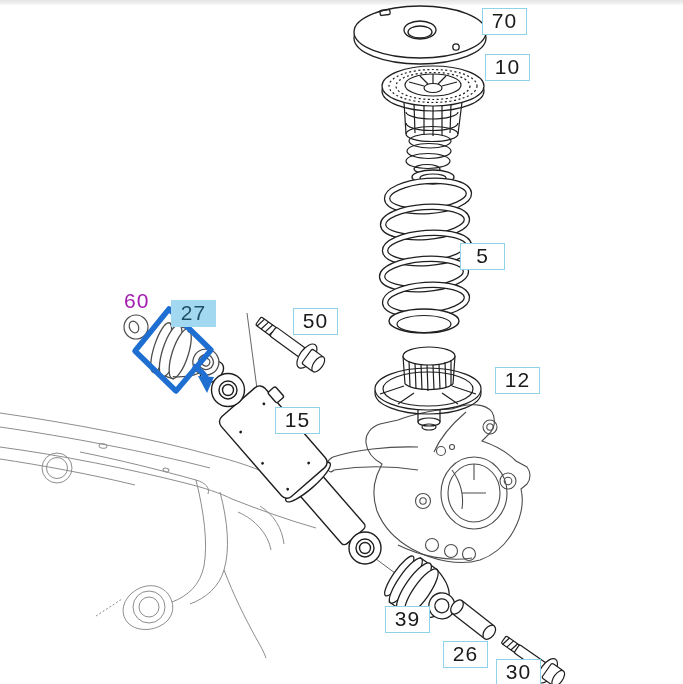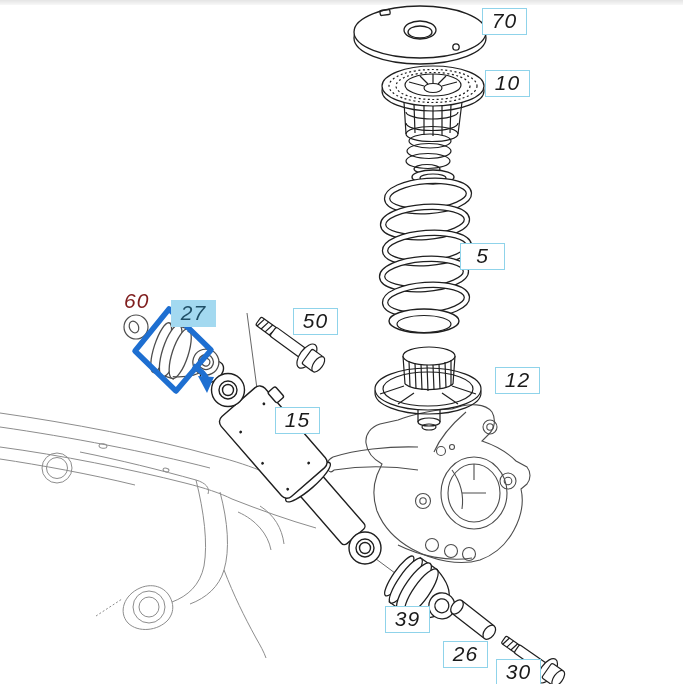--- a/index.html
+++ b/index.html
@@ -1,37 +1,36 @@
 <!DOCTYPE html>
 <html><head>
 <meta charset="utf-8">
 <style>
   html,body{margin:0;padding:0;background:#fff;}
   .stage{
     position:relative;width:683px;height:684px;overflow:hidden;background:#fff;
     font-family:"Liberation Sans",sans-serif;
-    font-style:italic;
   }
   .topband{position:absolute;left:0;top:0;width:683px;height:5px;
     background:linear-gradient(180deg,#e4e4e4,#f8f8f8);}
   .art{position:absolute;left:0;top:0;}
   .plabel{
     position:absolute;display:block;
     font-size:21px;line-height:20px;letter-spacing:1px;
     color:#1a1a1a;text-align:center;user-select:none;
   }
   .boxed{
     width:29px;padding:2px 7px 3px;background:#ffffff;
     border:1.6px solid #8fd3ea;
   }
   .hl{
     width:29px;padding:2px 7px 3px;background:#a3d9f0;border:1.6px solid #a3d9f0;
     color:#1f4f66;
   }
-  .plain{color:#7f1d1d;}
+  .plain{color:#a21caf;}
 </style>
 </head>
 <body>
 
 <div class="stage">
   <div class="topband"></div>
 
   <svg class="art" width="683" height="684" viewBox="0 0 683 684">
 
     <g stroke="#8d8d8d" stroke-width="1" fill="none">
@@ -232,21 +231,21 @@
       <rect x="503" y="636" width="18" height="9" rx="2"></rect>
       <path d="M507,636 L505,645 M512,636 L510,645 M517,636 L515,645" fill="none"></path>
       <rect x="519" y="635.5" width="36" height="10" rx="2"></rect>
       <ellipse cx="557" cy="641" rx="7" ry="14"></ellipse>
       <rect x="556" y="632" width="14" height="18" rx="2"></rect>
       <ellipse cx="570" cy="641" rx="4.5" ry="9"></ellipse>
     </g>
   </svg>
 
   <div class="plabel boxed" style="left:482px;top:8px;">70</div>
-  <div class="plabel boxed" style="left:485px;top:70px;">10</div>
+  <div class="plabel boxed" style="left:485px;top:54px;">10</div>
   <div class="plabel boxed" style="left:460px;top:243px;">5</div>
   <div class="plabel boxed" style="left:483px;top:367px;margin-left:12px;">12</div>
   <div class="plabel boxed" style="left:293px;top:308px;">50</div>
   <div class="plabel hl" style="left:171px;top:300px;">27</div>
   <div class="plabel plain" style="left:124px;top:291px;">60</div>
   <div class="plabel boxed" style="left:275px;top:395px;margin-top:12px;">15</div>
   <div class="plabel boxed" style="left:385px;top:606px;">39</div>
   <div class="plabel boxed" style="left:443px;top:628px;margin-top:13px;">26</div>
   <div class="plabel boxed" style="left:496px;top:659px;">30</div>
 </div>

